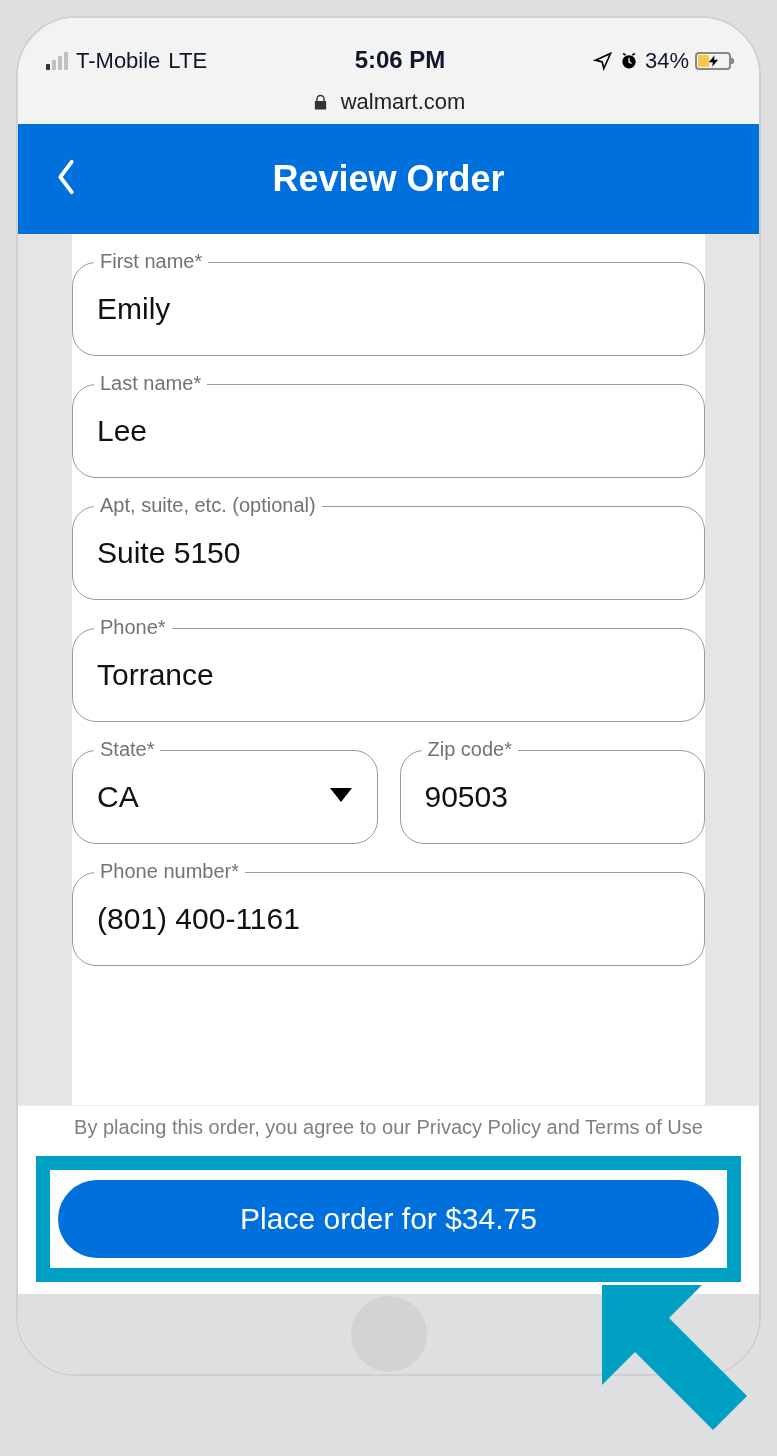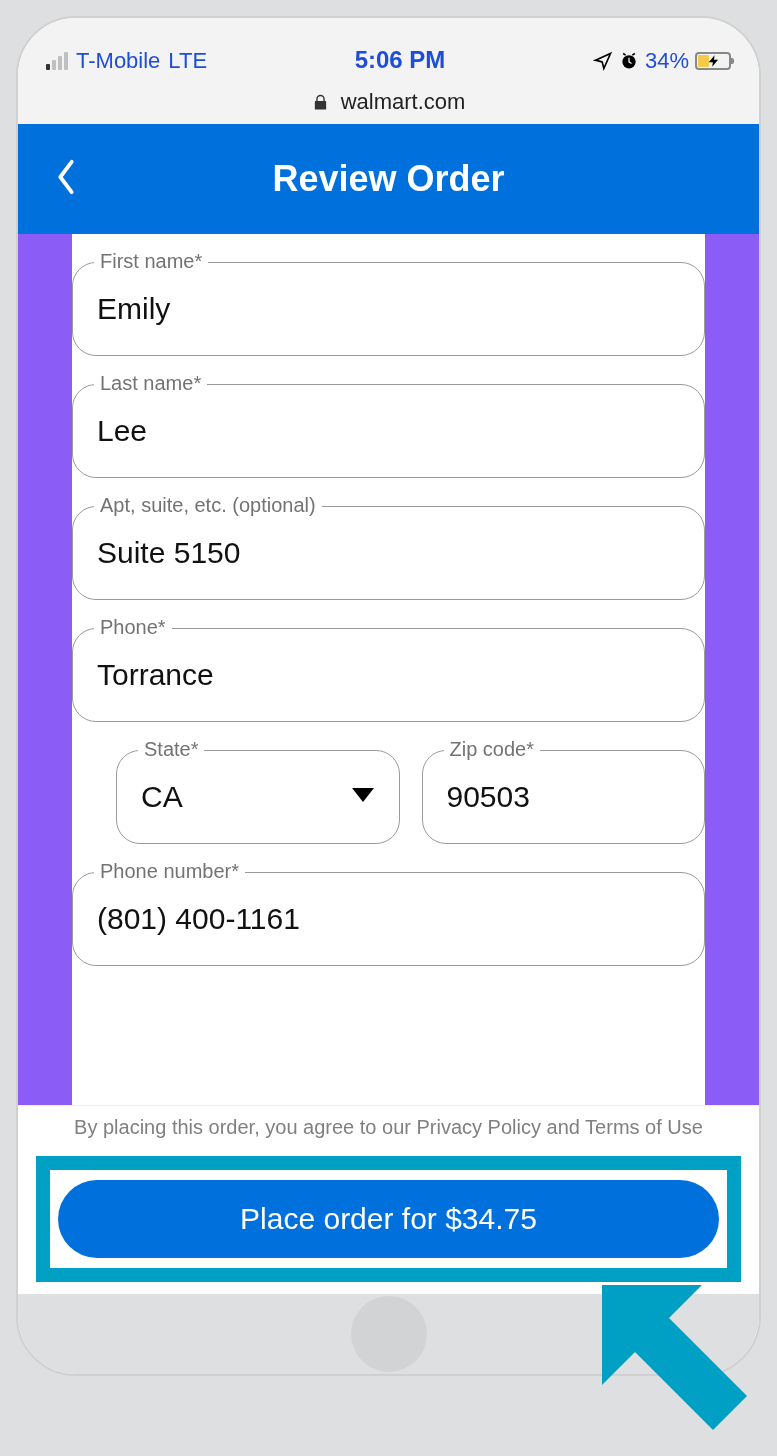--- a/index.html
+++ b/index.html
@@ -24,21 +24,21 @@
   }
   .status-bar {
     height: 62px;
     display: flex;
     align-items: flex-end;
     justify-content: space-between;
     padding: 0 28px 6px 28px;
     background: #f3f3f3;
     font-size: 22px;
     font-weight: 500;
-    color: #1d4ed8;
+    color: #0f172a;
   }
   .status-left { display: flex; align-items: center; gap: 8px; }
   .signal-bars { display: inline-flex; align-items: flex-end; gap: 2px; }
   .signal-bars span { width: 4px; background: #c0c0c0; border-radius: 1px; }
   .signal-bars span:nth-child(1){ height: 6px; background:#333; }
   .signal-bars span:nth-child(2){ height: 10px; }
   .signal-bars span:nth-child(3){ height: 14px; }
   .signal-bars span:nth-child(4){ height: 18px; }
   .status-center { font-weight: 600; font-size: 24px; }
   .status-right { display: flex; align-items: center; gap: 6px; }
@@ -79,21 +79,21 @@
   .app-title {
     flex: 1;
     text-align: center;
     font-size: 36px;
     font-weight: 700;
   }
   .content-area {
     height: 878px;
     overflow: hidden;
     position: relative;
-    background: #8b5cf6;
+    background: #e5e5e5;
   }
   .card {
     position: absolute;
     left: 54px;
     right: 54px;
     top: 0;
     bottom: 0;
     background: #fff;
   }
   .form-group {
@@ -117,21 +117,20 @@
     padding: 0 24px;
     font-size: 30px;
     color: #111;
     background: #fff;
     font-family: inherit;
   }
   .row-2 {
     display: flex;
     gap: 22px;
     margin-top: 28px;
-    padding-left: 44px;
   }
   .row-2 .form-group { margin-top: 0; flex: 1; }
   .select-wrap { position: relative; }
   .select-caret {
     position: absolute;
     right: 26px;
     top: 50%;
     transform: translateY(-50%);
     pointer-events: none;
   }

